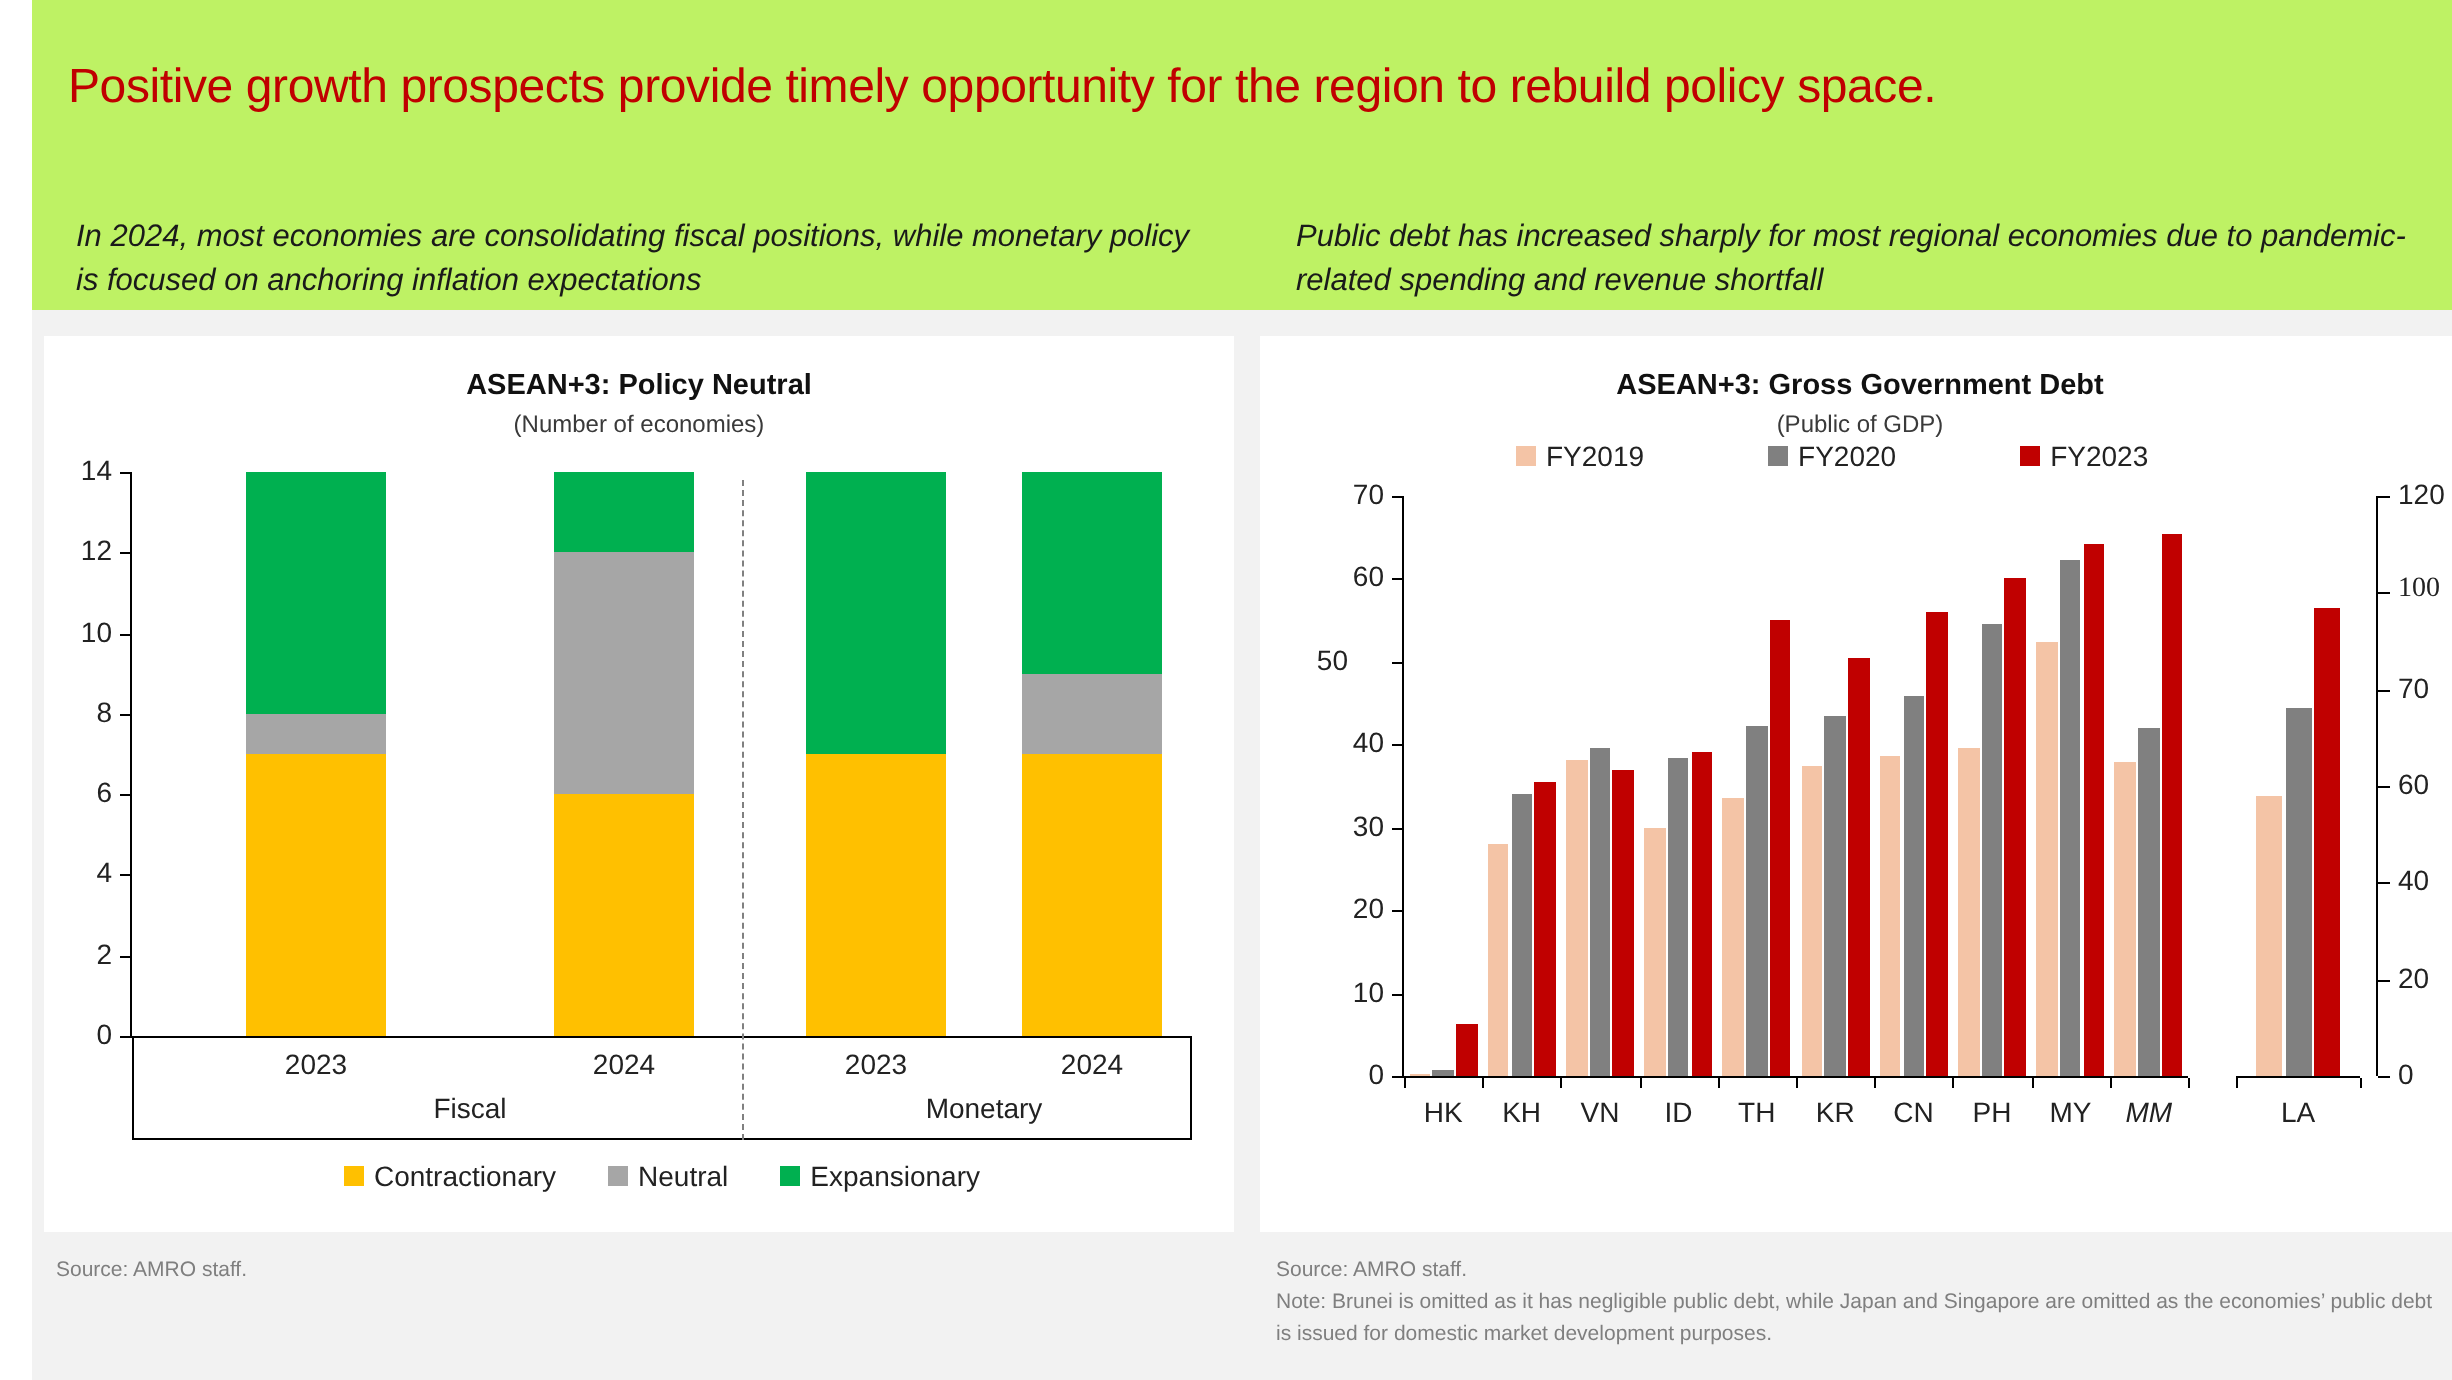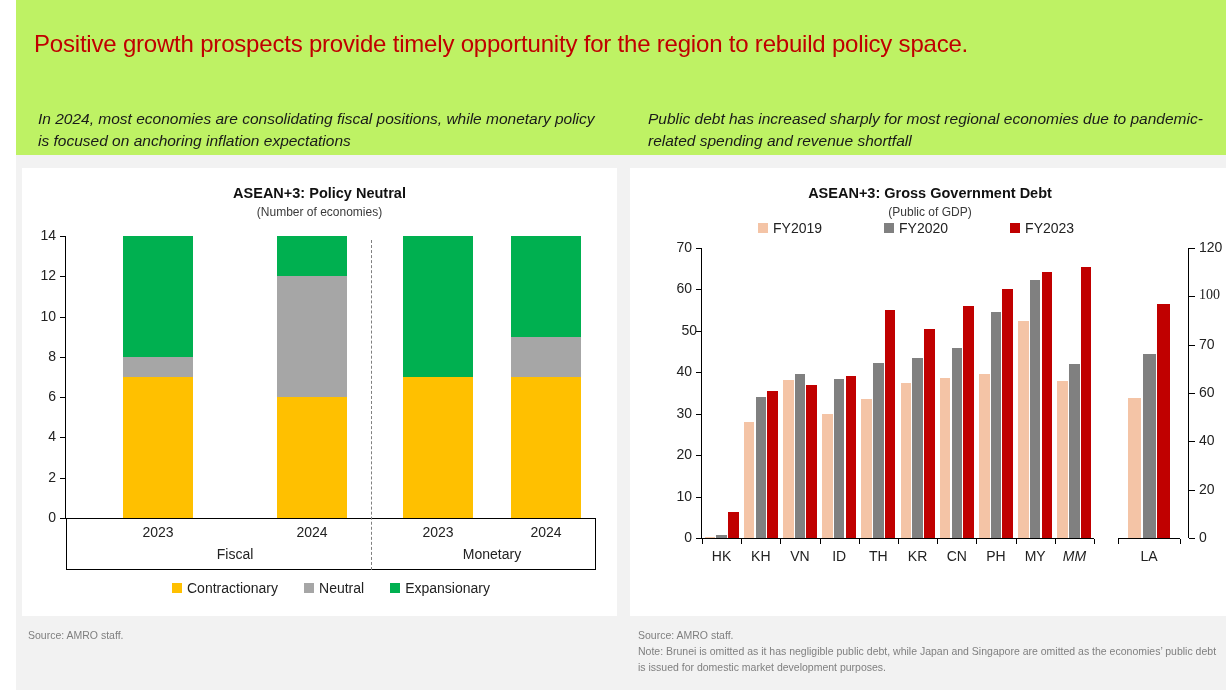--- a/index.html
+++ b/index.html
@@ -221,21 +221,21 @@
         <div class="axislabel" style="left: 20px; top: 309px; width: 42px;">0</div>
         <div class="tick" style="left: 66px; top: 276.571px; width: 6px; height: 1px;"></div>
         <div class="axislabel" style="left: 20px; top: 267.571px; width: 42px;">10</div>
         <div class="tick" style="left: 66px; top: 235.143px; width: 6px; height: 1px;"></div>
         <div class="axislabel" style="left: 20px; top: 226.143px; width: 42px;">20</div>
         <div class="tick" style="left: 66px; top: 193.714px; width: 6px; height: 1px;"></div>
         <div class="axislabel" style="left: 20px; top: 184.714px; width: 42px;">30</div>
         <div class="tick" style="left: 66px; top: 152.286px; width: 6px; height: 1px;"></div>
         <div class="axislabel" style="left: 20px; top: 143.286px; width: 42px;">40</div>
         <div class="tick" style="left: 66px; top: 110.857px; width: 6px; height: 1px;"></div>
-        <div class="axislabel" style="left: 25px; top: 101.857px; width: 42px;">50</div>
+        <div class="axislabel" style="left: 2px; top: 101.857px; width: 42px;">50</div>
         <div class="tick" style="left: 66px; top: 69.4286px; width: 6px; height: 1px;"></div>
         <div class="axislabel" style="left: 20px; top: 60.4286px; width: 42px;">60</div>
         <div class="tick" style="left: 66px; top: 28px; width: 6px; height: 1px;"></div>
         <div class="axislabel" style="left: 20px; top: 19px; width: 42px;">70</div>
         <div class="axisline" style="left: 558px; top: 28px; width: 1px; height: 290px;"></div>
         <div class="tick" style="left: 559px; top: 318px; width: 6px; height: 1px;"></div>
         <div class="axislabel r" style="left: 569px; top: 309px; width: 40px;">0</div>
         <div class="tick" style="left: 559px; top: 269.667px; width: 6px; height: 1px;"></div>
         <div class="axislabel r" style="left: 569px; top: 260.667px; width: 40px;">20</div>
         <div class="tick" style="left: 559px; top: 221.333px; width: 6px; height: 1px;"></div>

